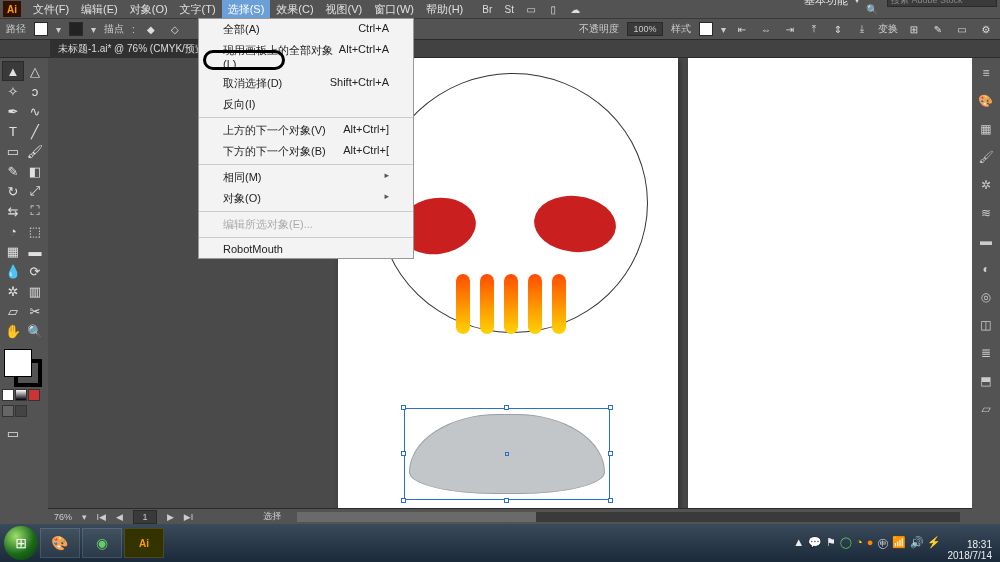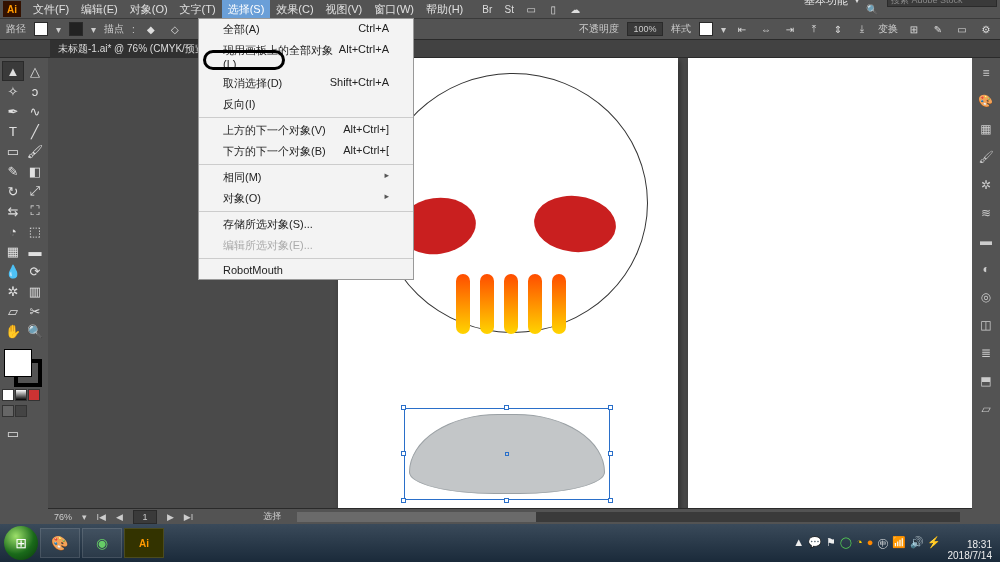--- a/index.html
+++ b/index.html
@@ -285,24 +285,20 @@
       <span>Alt+Ctrl+[</span>
     </div>
   <div class="dd-sep"></div>
   <div class="dd-row sub">
       <span>相同(M)</span>
     </div>
   <div class="dd-row sub">
       <span>对象(O)</span>
     </div>
   <div class="dd-sep"></div>
-  <div class="dd-row">
-      <span>存储所选对象(S)...</span>
-      <span></span>
-    </div>
   <div class="dd-row disabled">
       <span>编辑所选对象(E)...</span>
       <span></span>
     </div>
   <div class="dd-sep"></div>
   <div class="dd-row">
       <span>RobotMouth</span>
       <span></span>
     </div>
 </div>

